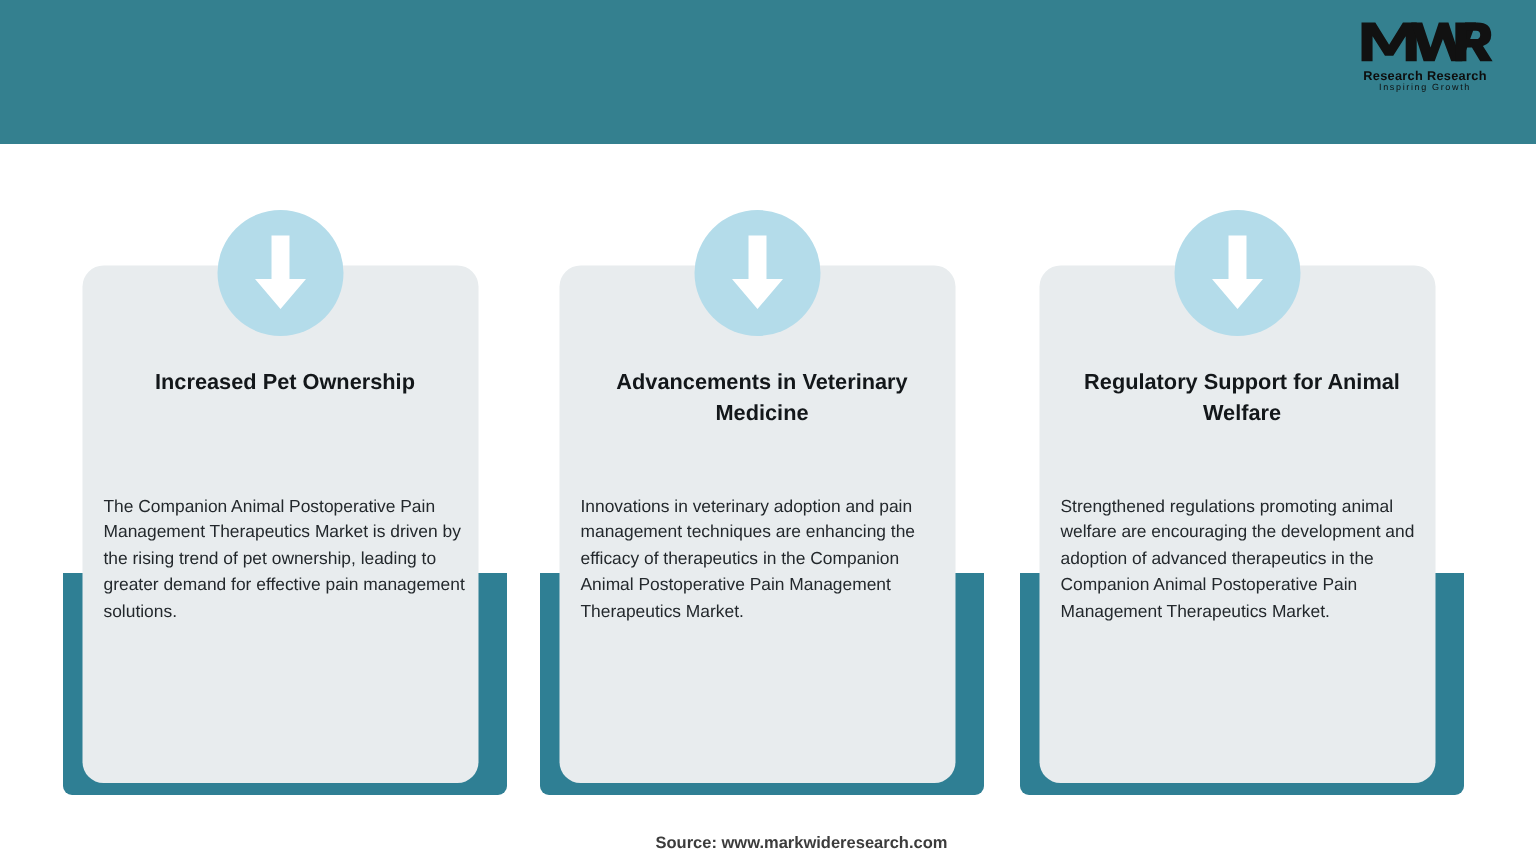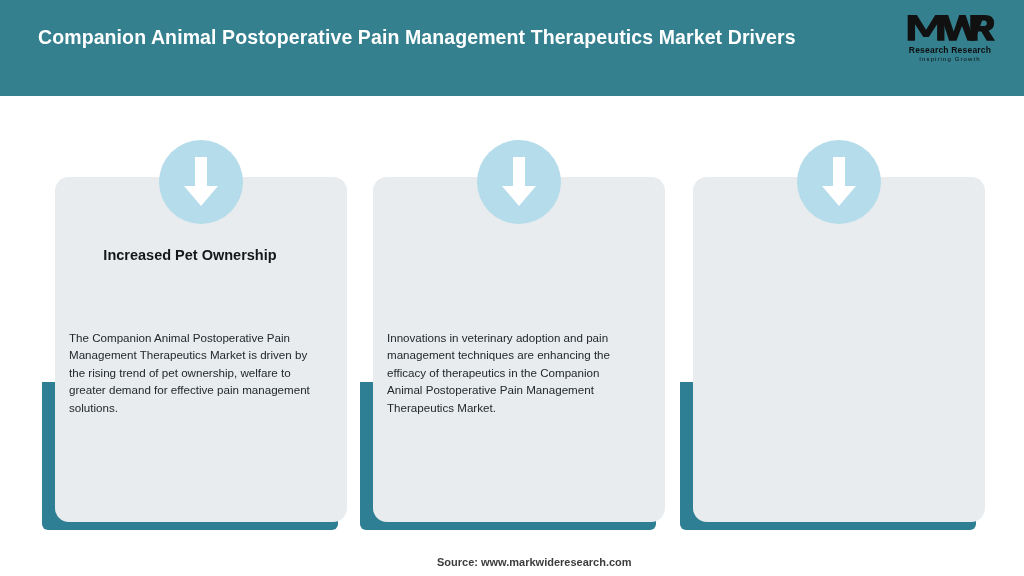--- a/index.html
+++ b/index.html
@@ -94,21 +94,21 @@
     width: 296px;
     height: 148px;
     background: #2f7f94;
     border-radius: 0 0 6px 6px;
   }
 
   .card {
     position: absolute;
     left: 13px;
     top: 37px;
-    width: 292px;
+    width: 264px;
     height: 345px;
     background: #e8ecee;
     border-radius: 14px;
     box-sizing: border-box;
     padding: 0 14px;
   }
 
   .card-icon {
     position: absolute;
     left: 50%;
@@ -173,21 +173,20 @@
     right: 14px;
     top: 22px;
     color: #2b2b2b;
     font-size: 8.4px;
   }
 </style>
 </head>
 <body>
 
 <div class="header">
-  <div class="header-title">Companion Animal Postoperative Pain Management Therapeutics Market Drivers</div>
 
   <div class="logo">
     <svg class="logo-mark" viewBox="0 0 100 34">
       <path d="M4 32 L4 4 L14 4 L24 20 L34 4 L44 4 L44 32 L36 32 L36 14 L27 28 L21 28 L12 14 L12 32 Z" fill="#111111"></path>
       <path d="M40 4 L48 4 L54 22 L60 4 L67 4 L73 22 L79 4 L87 4 L77 32 L69 32 L63 16 L57 32 L49 32 Z" fill="#111111"></path>
       <path d="M72 32 L72 4 L88 4 Q98 4 98 13 Q98 19 92 21 L99 32 L90 32 L84 22 L80 22 L80 32 Z M80 10 L80 16 L87 16 Q90 16 90 13 Q90 10 87 10 Z" fill="#111111"></path>
     </svg>
     <span class="logo-name">Research Research</span>
     <span class="logo-tagline">Inspiring Growth</span>
   </div>
@@ -197,44 +196,47 @@
 
   <div class="card-wrap c1">
     <div class="card-frame"></div>
     <div class="card">
       <div class="card-icon">
         <svg viewBox="0 0 42 54">
           <path d="M15 2 L27 2 L27 31 L38 31 L21 51 L4 31 L15 31 Z" fill="#ffffff"></path>
         </svg>
       </div>
       <div class="card-title">Increased Pet Ownership</div>
-      <div class="card-body">The Companion Animal Postoperative Pain Management Therapeutics Market is driven by the rising trend of pet ownership, welfare to greater demand for effective pain management solutions.</div>
+      <div class="card-body">The Companion Animal Postoperative Pain Management Therapeutics Market is driven by the rising trend of pet ownership, leading to greater demand for effective pain management solutions.</div>
     </div>
   </div>
 
   <div class="card-wrap c2">
     <div class="card-frame"></div>
     <div class="card">
       <div class="card-icon">
         <svg viewBox="0 0 42 54">
           <path d="M15 2 L27 2 L27 31 L38 31 L21 51 L4 31 L15 31 Z" fill="#ffffff"></path>
         </svg>
       </div>
+      <div class="card-title">Advancements in Veterinary Medicine</div>
       <div class="card-body">Innovations in veterinary adoption and pain management techniques are enhancing the efficacy of therapeutics in the Companion Animal Postoperative Pain Management Therapeutics Market.</div>
     </div>
   </div>
 
   <div class="card-wrap c3">
     <div class="card-frame"></div>
     <div class="card">
       <div class="card-icon">
         <svg viewBox="0 0 42 54">
           <path d="M15 2 L27 2 L27 31 L38 31 L21 51 L4 31 L15 31 Z" fill="#ffffff"></path>
         </svg>
       </div>
+      <div class="card-title">Regulatory Support for Animal Welfare</div>
+      <div class="card-body">Strengthened regulations promoting animal welfare are encouraging the development and adoption of advanced therapeutics in the Companion Animal Postoperative Pain Management Therapeutics Market.</div>
     </div>
   </div>
 
 </div>
 
 <div class="footer">
   <div class="footer-source">Source: www.markwideresearch.com</div>
 </div>
 
 </body></html>

